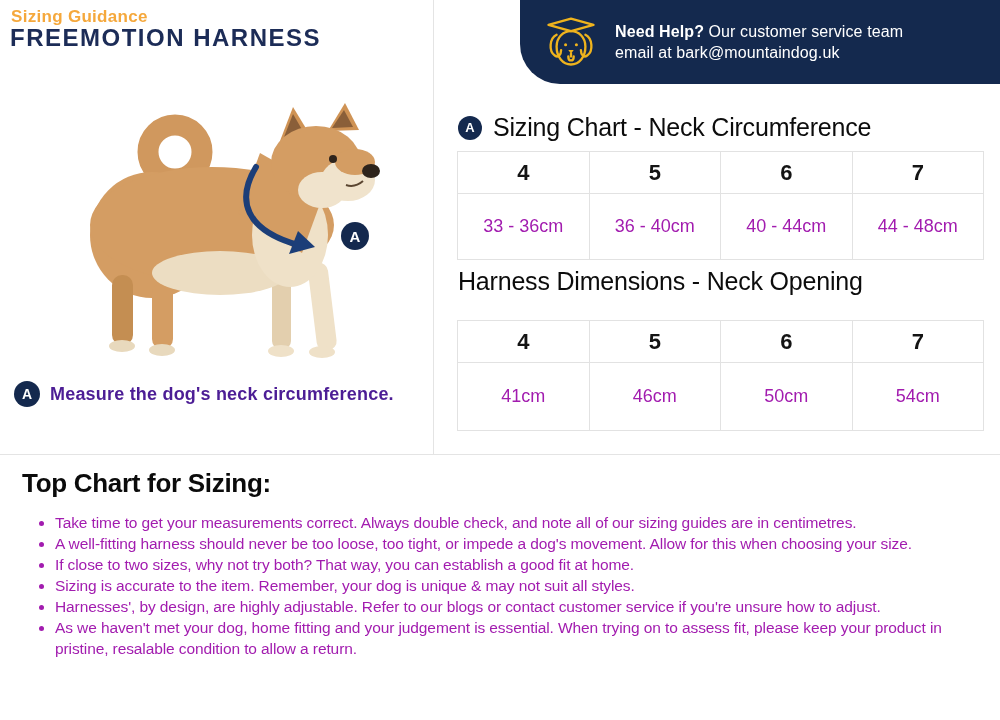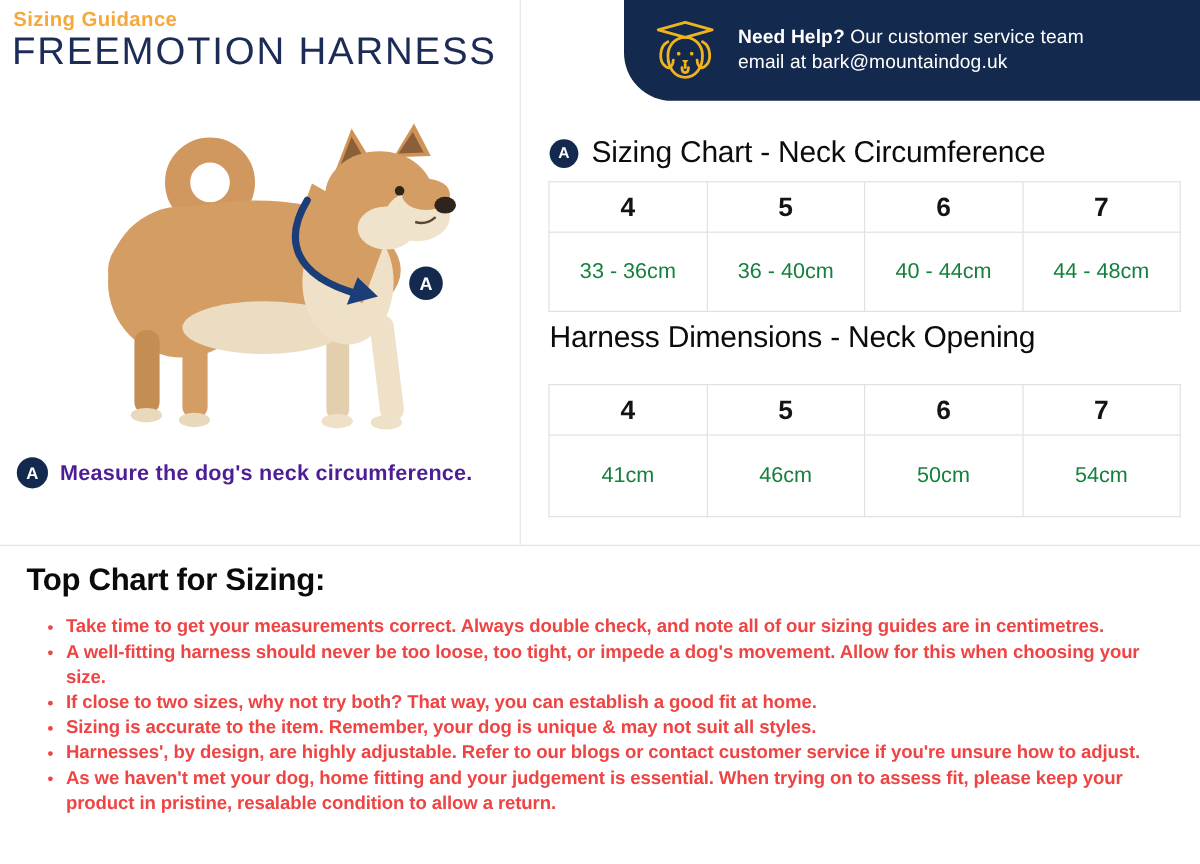--- a/index.html
+++ b/index.html
@@ -12,21 +12,21 @@
   }
   .page { position: relative; width: 1000px; height: 720px; overflow: hidden; background: #fff; }
 
   
   .eyebrow {
     position: absolute; left: 11px; top: 7px;
     font-size: 17px; font-weight: bold; color: #f5a83c; letter-spacing: .3px;
   }
   .page-title {
     position: absolute; left: 10px; top: 24px; margin: 0;
-    font-size: 32px; font-weight: normal; color: #1c2c57; letter-spacing: 1.5px;
+    font-size: 24px; font-weight: bold; color: #1c2c57; letter-spacing: 1.5px;
     white-space: nowrap;
   }
 
   
   .help-banner {
     position: absolute; left: 520px; top: 0; width: 480px; height: 84px;
     background: #14294e; border-bottom-left-radius: 40px;
     display: flex; align-items: center;
   }
   .banner-icon { margin-left: 24px; flex: 0 0 auto; display: block; }
@@ -73,34 +73,34 @@
     border-collapse: collapse; table-layout: fixed; background: #fff;
   }
   .table-1 { top: 151px; }
   .table-2 { top: 320px; }
   .size-table th, .size-table td {
     border: 1px solid #e2e2e2; text-align: center; padding: 0;
   }
   .size-table th { height: 42px; font-size: 22px; font-weight: bold; color: #141414; }
   .table-1 td { height: 66px; }
   .table-2 td { height: 68px; }
-  .size-table td { font-size: 18px; font-weight: normal; color: #15803d; }
+  .size-table td { font-size: 18px; font-weight: normal; color: #a21caf; }
 
   
   .tips { position: absolute; left: 0; top: 455px; width: 1000px; }
   .tips-title {
     margin: 13px 0 0 22px; font-size: 26px; font-weight: bold;
     color: #0b0b0b; letter-spacing: -0.3px;
   }
   .tips-list {
     margin: 13px 30px 0 22px; padding-left: 33px;
   }
   .tips-list li {
-    font-size: 15.5px; font-weight: bold; line-height: 21px;
-    color: #ef4444; letter-spacing: -0.1px;
+    font-size: 15.5px; font-weight: normal; line-height: 21px;
+    color: #a21caf; letter-spacing: -0.1px;
   }
 </style>
 </head>
 <body>
 
 <div class="page">
 
   <div class="eyebrow">Sizing Guidance</div>
   <h1 class="page-title">FREEMOTION HARNESS</h1>
 

